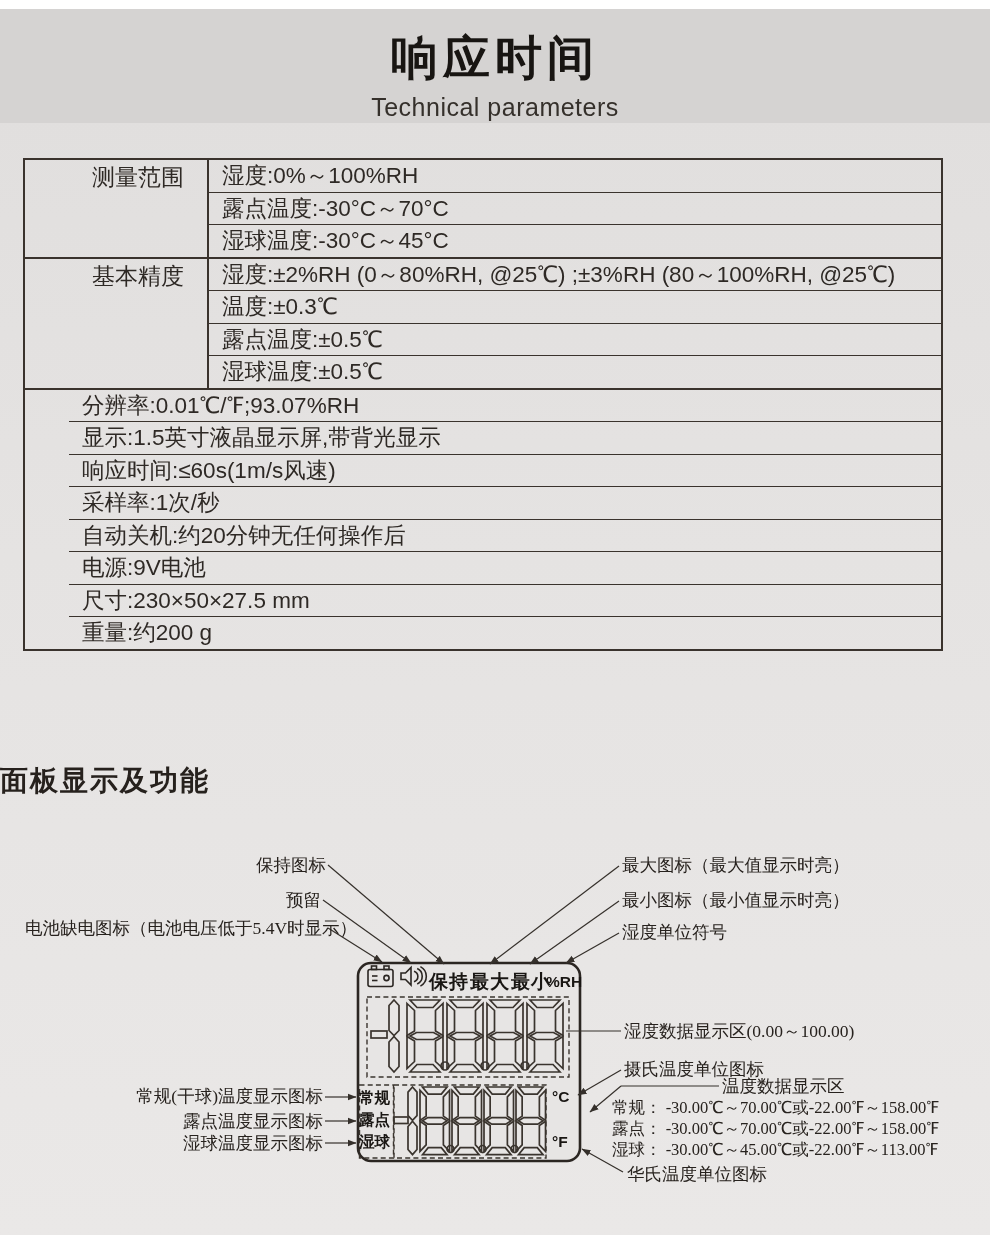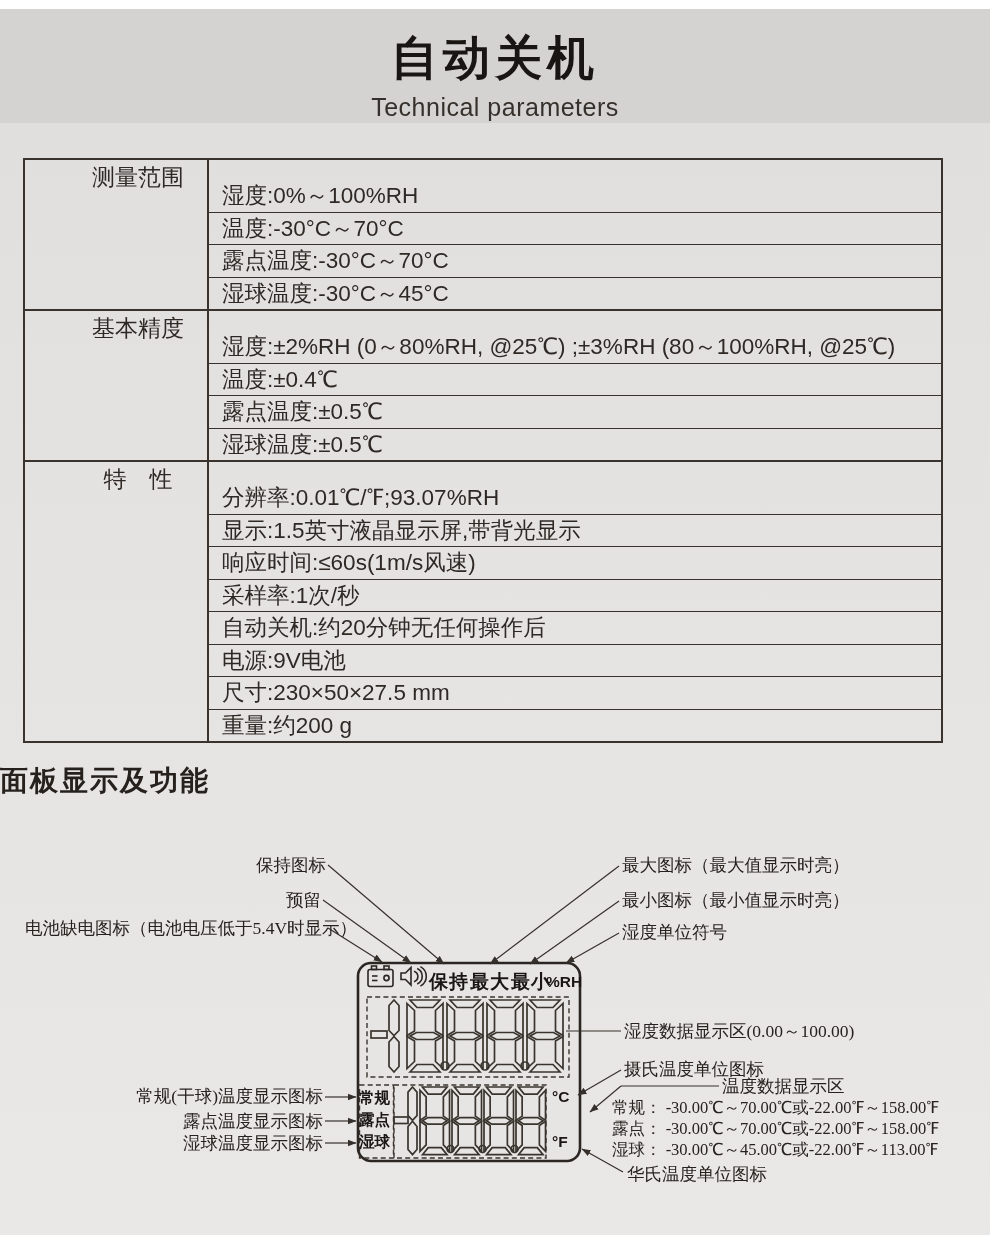--- a/index.html
+++ b/index.html
@@ -17,21 +17,21 @@
     position:absolute;top:158px;left:23px;width:920px;
     border:2.5px solid #3a332d;box-sizing:border-box;
   }
   .group{display:flex;padding-left:44px;}
   .group + .group{border-top:2px solid #3a332d;}
   .glabel{
     width:140px;flex:0 0 140px;border-right:2px solid #3a332d;box-sizing:border-box;
     font-size:23px;font-weight:500;text-align:center;padding-top:2px;line-height:31.5px;
     white-space:pre;
   }
-  .rows{flex:1;min-width:0;margin-top:20px;}
+  .rows{flex:1;min-width:0;}
   .row{height:31.5px;line-height:31.5px;font-size:22.5px;font-weight:500;padding-left:13px;white-space:nowrap;}
   .row + .row{border-top:1.5px solid #3a332d;}
 
   .panel-title{
     position:absolute;top:762px;left:0;width:926px;margin:0;text-align:left;
     font-size:28px;font-weight:bold;color:#26211d;letter-spacing:2px;
   }
 
   .diagram{position:absolute;top:830px;left:0;width:990px;height:405px;}
   svg .ln{stroke:#35302b;stroke-width:1.2;fill:none;}
@@ -44,45 +44,43 @@
   svg text.rng{font-family:"Liberation Serif",serif;font-size:16.5px;fill:#27221e;}
   svg text.lcdt{font-family:"Liberation Sans",sans-serif;font-weight:bold;font-size:19px;letter-spacing:1px;fill:#191613;}
   svg text.lcds{font-family:"Liberation Sans",sans-serif;font-weight:bold;font-size:15.5px;fill:#191613;}
 </style>
 </head>
 <body>
 
 <div class="top-strip"></div>
 
 <header class="hero">
-  <h1>自动关机</h1>
+  <h1>响应时间</h1>
   <div class="sub">Technical parameters</div>
 </header>
 
 <section class="spec-table">
   <div class="group">
     <div class="glabel">测量范围</div>
     <div class="rows">
       <div class="row">湿度:0%～100%RH</div>
-      <div class="row">温度:-30°C～70°C</div>
       <div class="row">露点温度:-30°C～70°C</div>
       <div class="row">湿球温度:-30°C～45°C</div>
     </div>
   </div>
   <div class="group">
     <div class="glabel">基本精度</div>
     <div class="rows">
       <div class="row">湿度:±2%RH (0～80%RH, @25℃) ;±3%RH (80～100%RH, @25℃)</div>
-      <div class="row">温度:±0.4℃</div>
+      <div class="row">温度:±0.3℃</div>
       <div class="row">露点温度:±0.5℃</div>
       <div class="row">湿球温度:±0.5℃</div>
     </div>
   </div>
   <div class="group">
-    <div class="glabel">特　性</div>
     <div class="rows">
       <div class="row">分辨率:0.01℃/℉;93.07%RH</div>
       <div class="row">显示:1.5英寸液晶显示屏,带背光显示</div>
       <div class="row">响应时间:≤60s(1m/s风速)</div>
       <div class="row">采样率:1次/秒</div>
       <div class="row">自动关机:约20分钟无任何操作后</div>
       <div class="row">电源:9V电池</div>
       <div class="row">尺寸:230×50×27.5 mm</div>
       <div class="row">重量:约200 g</div>
     </div>

